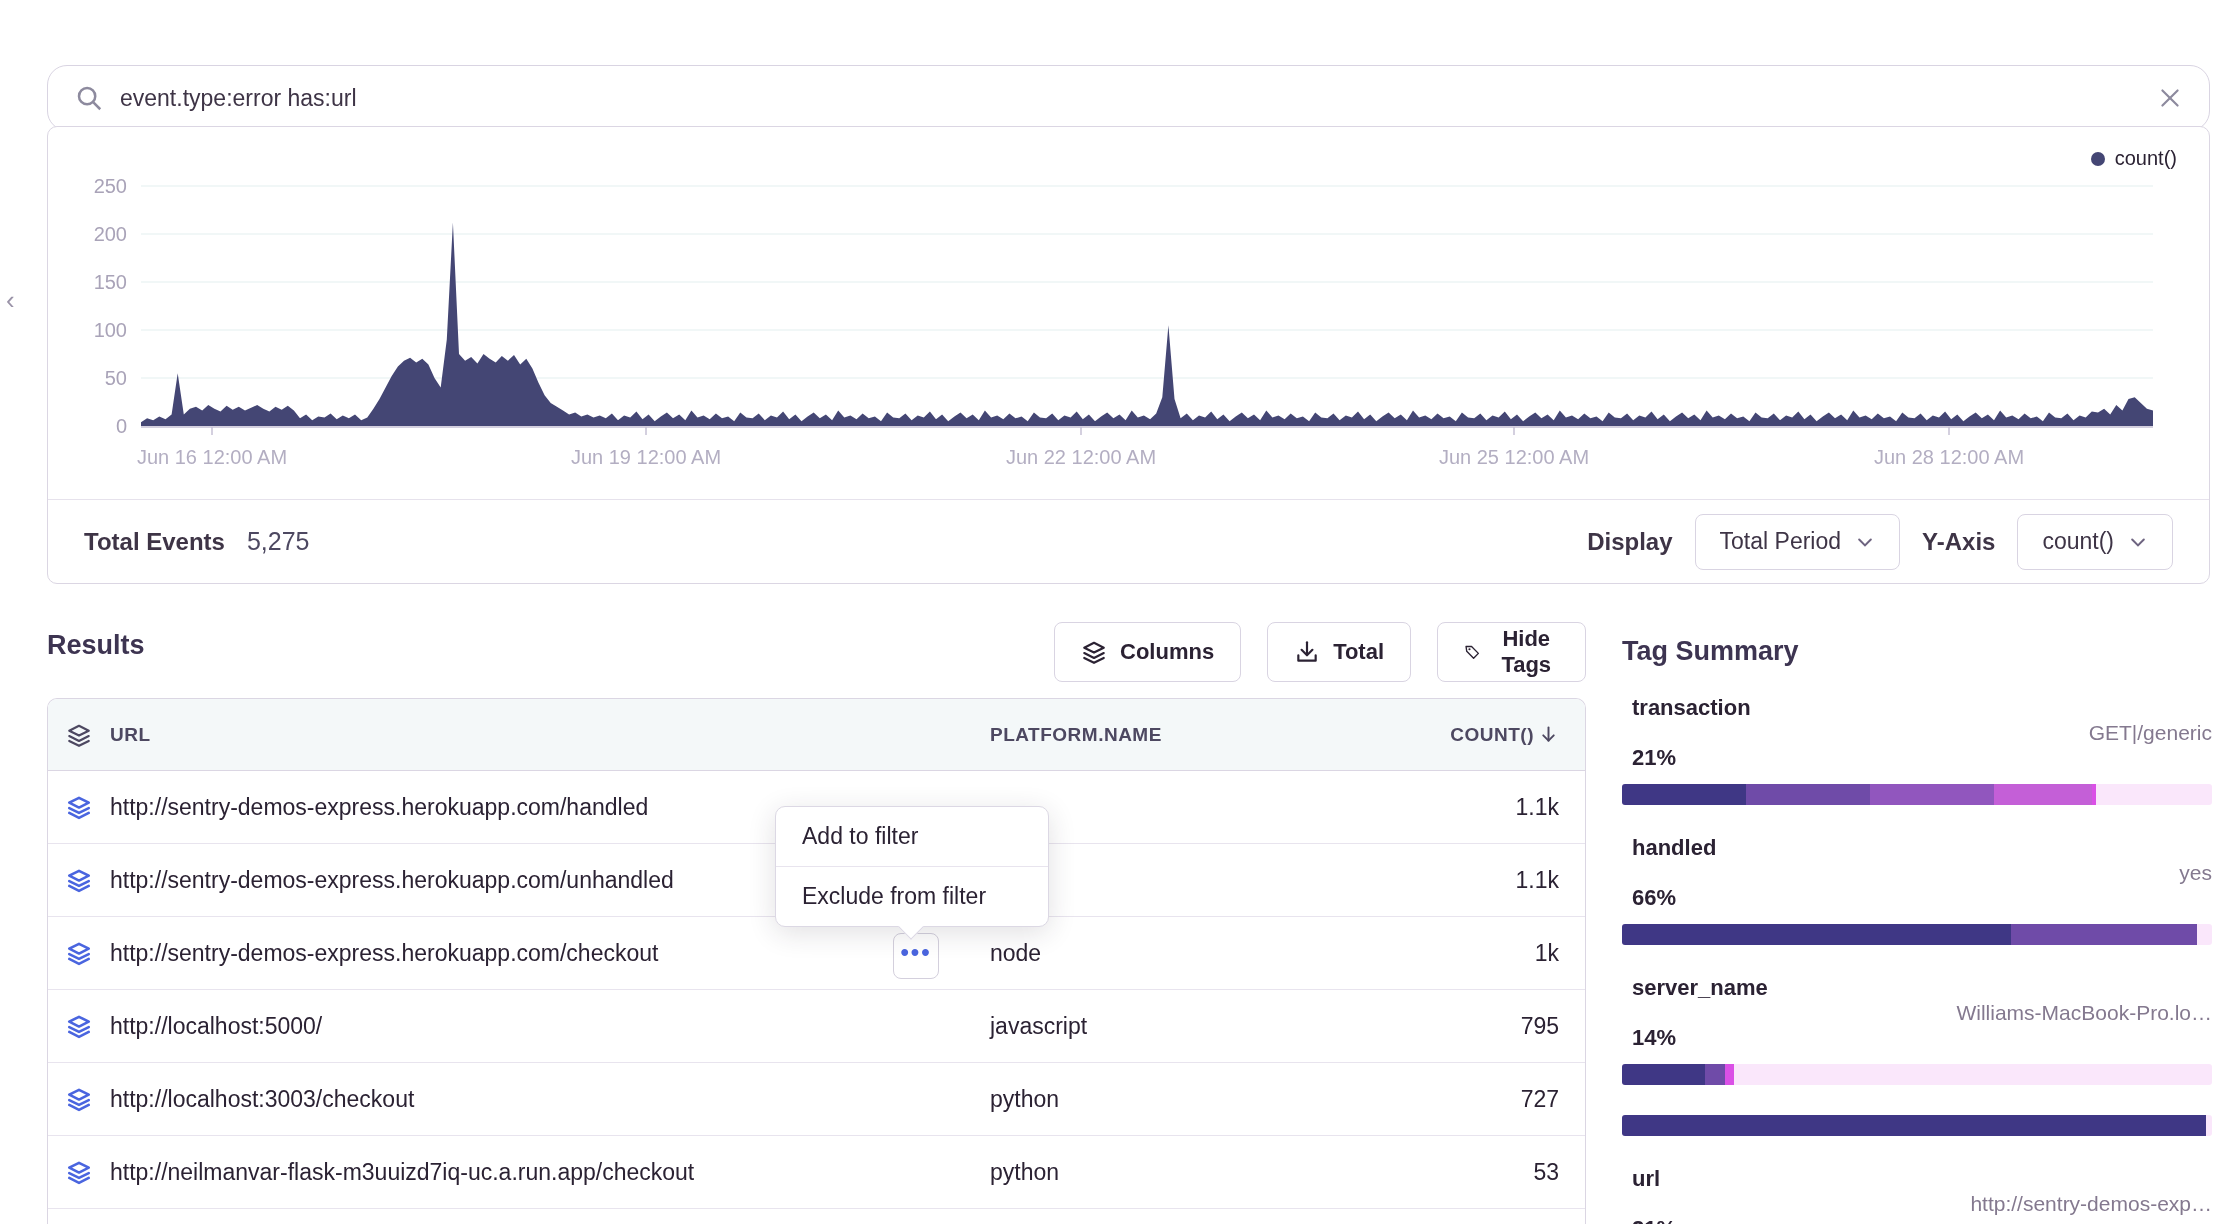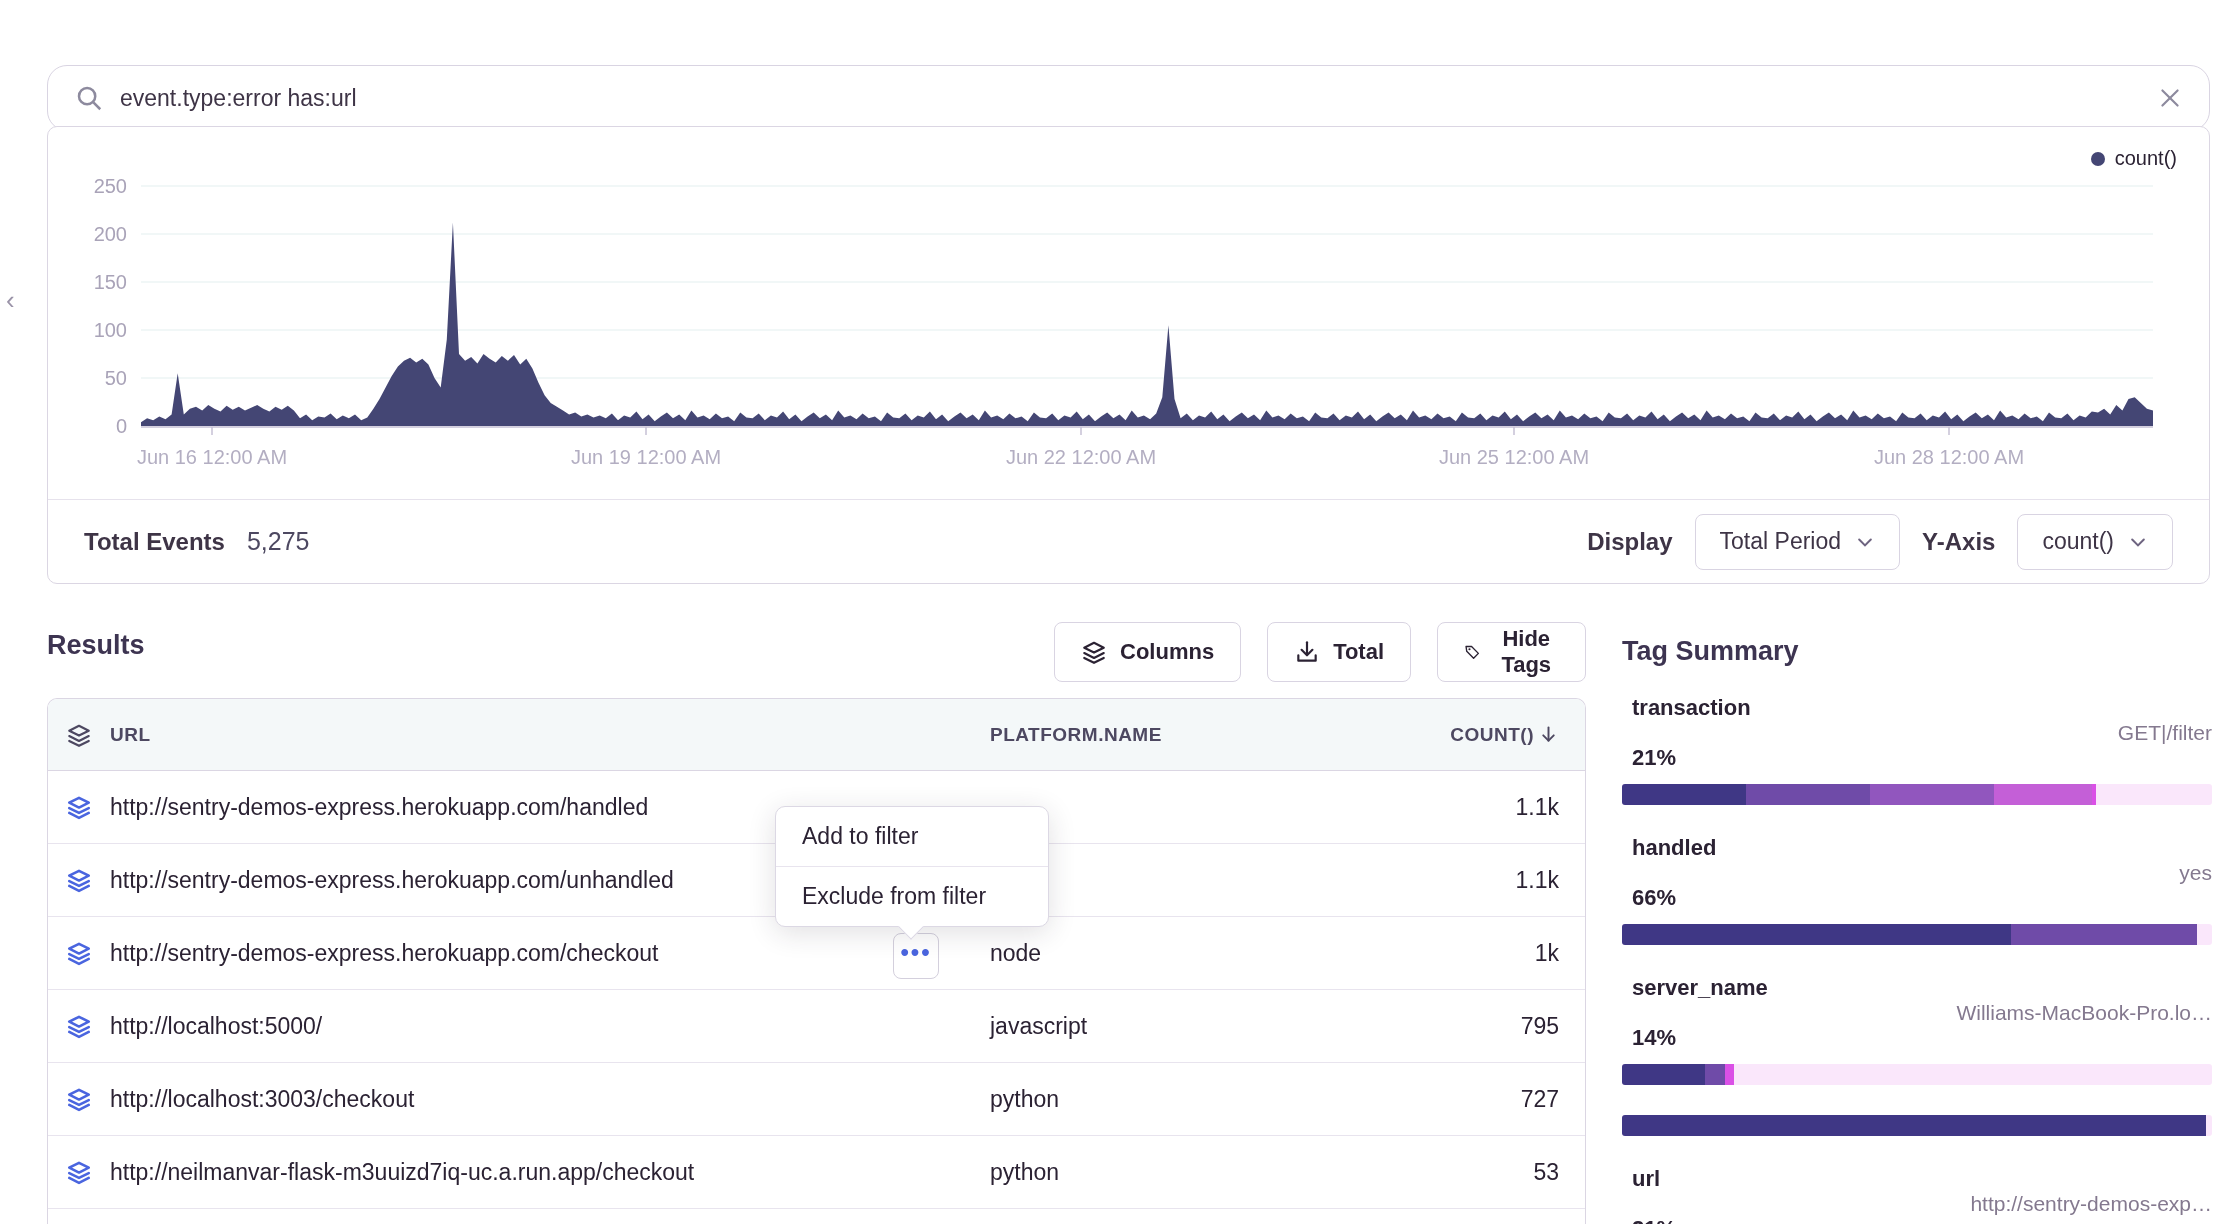--- a/index.html
+++ b/index.html
@@ -284,21 +284,21 @@
   <div class="menu-item">Exclude from filter</div>
   <div class="menu-caret"></div>
 </div>
 
 <div class="abs tags">
   <div class="tags-title">Tag Summary</div>
   <div id="tagrows">
       <div class="tag-row">
         <div class="tag-head">
           <span class="tag-name">transaction</span>
-          <span class="tag-value">GET|/filter</span>
+          <span class="tag-value">GET|/generic</span>
           <span class="tag-pct">21%</span>
         </div>
         <div class="tag-bar" style="background: rgb(250, 231, 251);">
           <div class="tag-seg" style="width: 21%; background: rgb(63, 55, 133);"></div>
           <div class="tag-seg" style="width: 21%; background: rgb(111, 75, 168);"></div>
           <div class="tag-seg" style="width: 21%; background: rgb(145, 86, 190);"></div>
           <div class="tag-seg" style="width: 16.6%; background: rgb(196, 95, 215);"></div>
           <div class="tag-seg" style="width: 0.8%; background: rgb(218, 80, 230);"></div>
         </div>
       </div>

